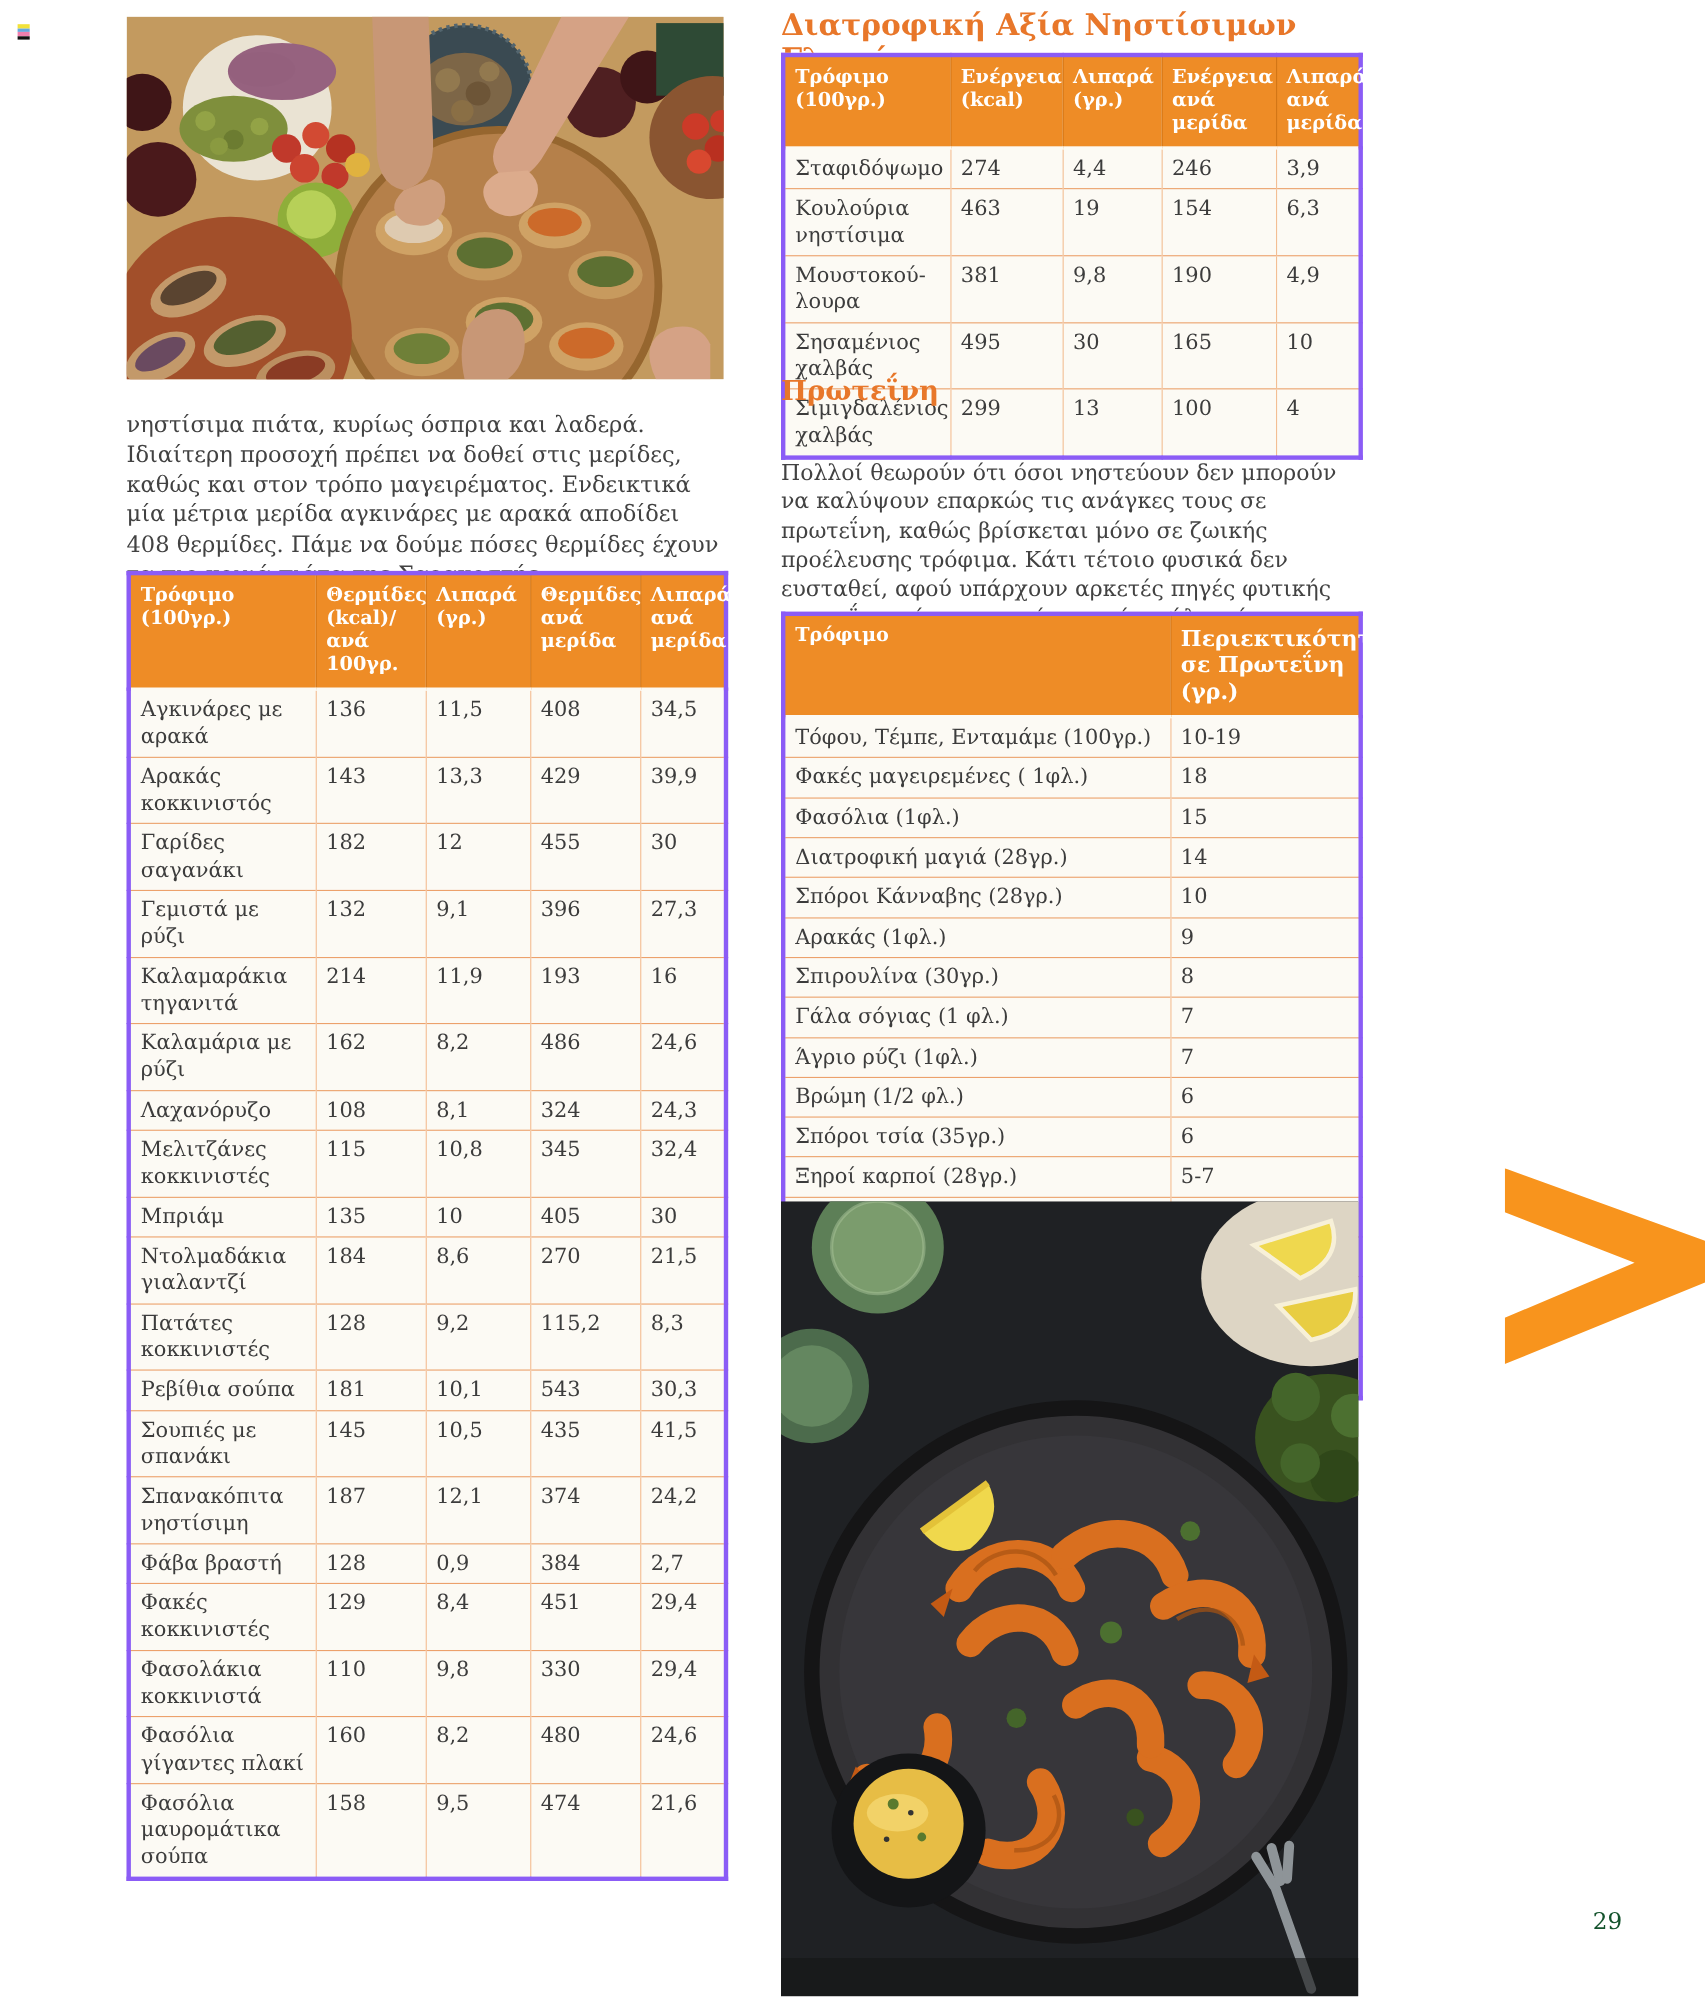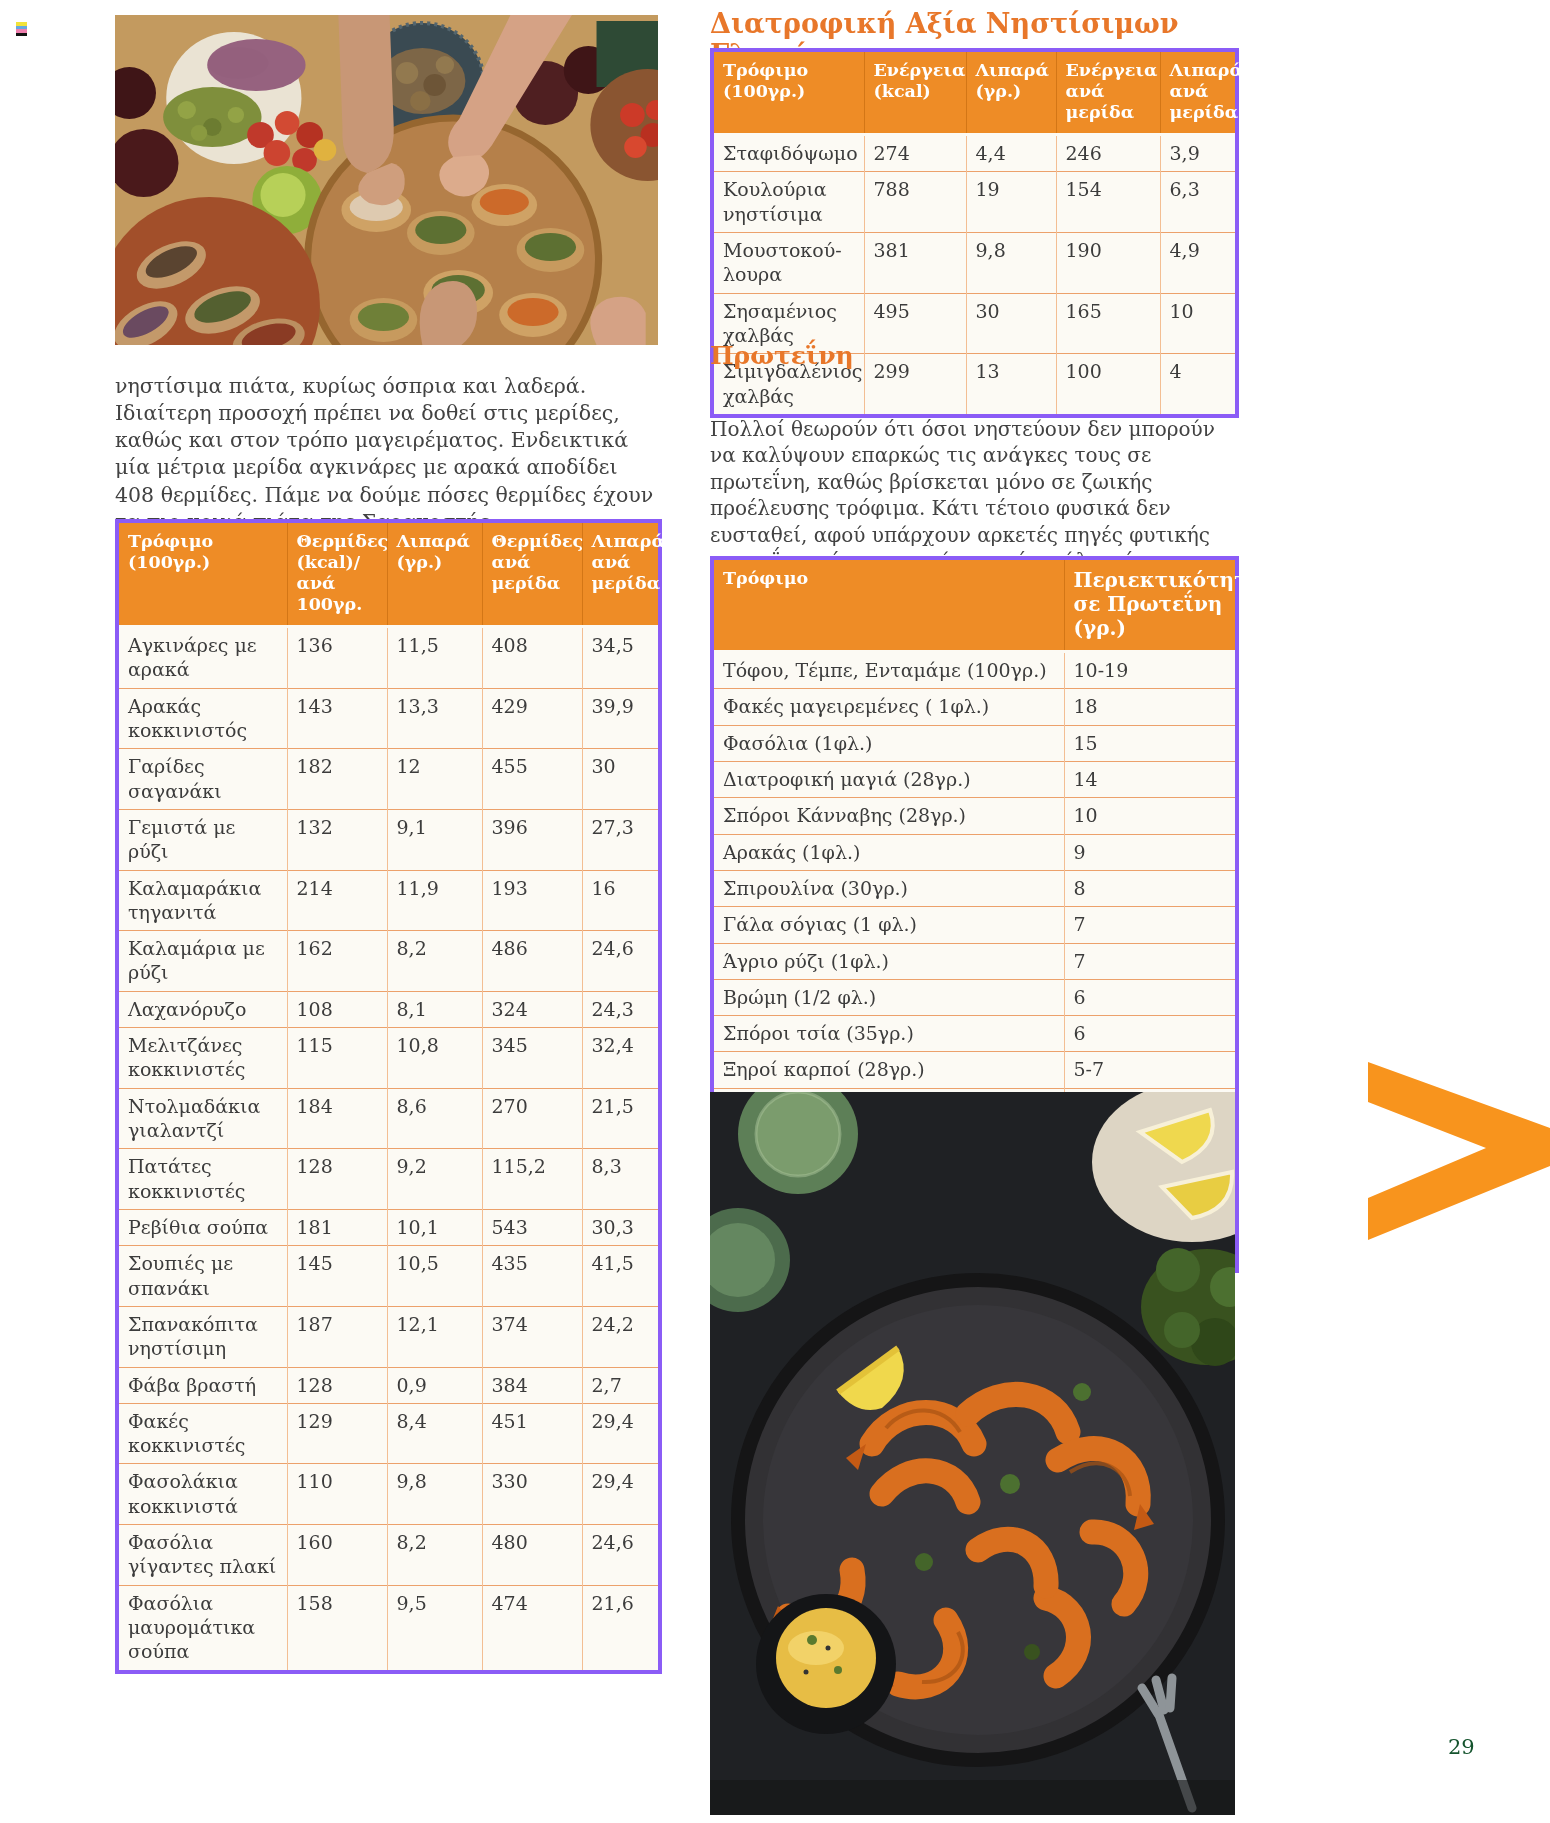--- a/index.html
+++ b/index.html
@@ -217,20 +217,27 @@
             <td>24,3</td>
           </tr>
           <tr>
             <td>Μελιτζάνες κοκκινιστές</td>
             <td>115</td>
             <td>10,8</td>
             <td>345</td>
             <td>32,4</td>
           </tr>
           <tr>
+            <td>Μπριάμ</td>
+            <td>135</td>
+            <td>10</td>
+            <td>405</td>
+            <td>30</td>
+          </tr>
+          <tr>
             <td>Ντολμαδάκια γιαλαντζί</td>
             <td>184</td>
             <td>8,6</td>
             <td>270</td>
             <td>21,5</td>
           </tr>
           <tr>
             <td>Πατάτες κοκκινιστές</td>
             <td>128</td>
             <td>9,2</td>
@@ -327,21 +334,21 @@
         <tbody>
           <tr>
             <td>Σταφιδόψωμο</td>
             <td>274</td>
             <td>4,4</td>
             <td>246</td>
             <td>3,9</td>
           </tr>
           <tr>
             <td>Κουλούρια νηστίσιμα</td>
-            <td>788</td>
+            <td>463</td>
             <td>19</td>
             <td>154</td>
             <td>6,3</td>
           </tr>
           <tr>
             <td>Μουστοκού-λουρα</td>
             <td>381</td>
             <td>9,8</td>
             <td>190</td>
             <td>4,9</td>

